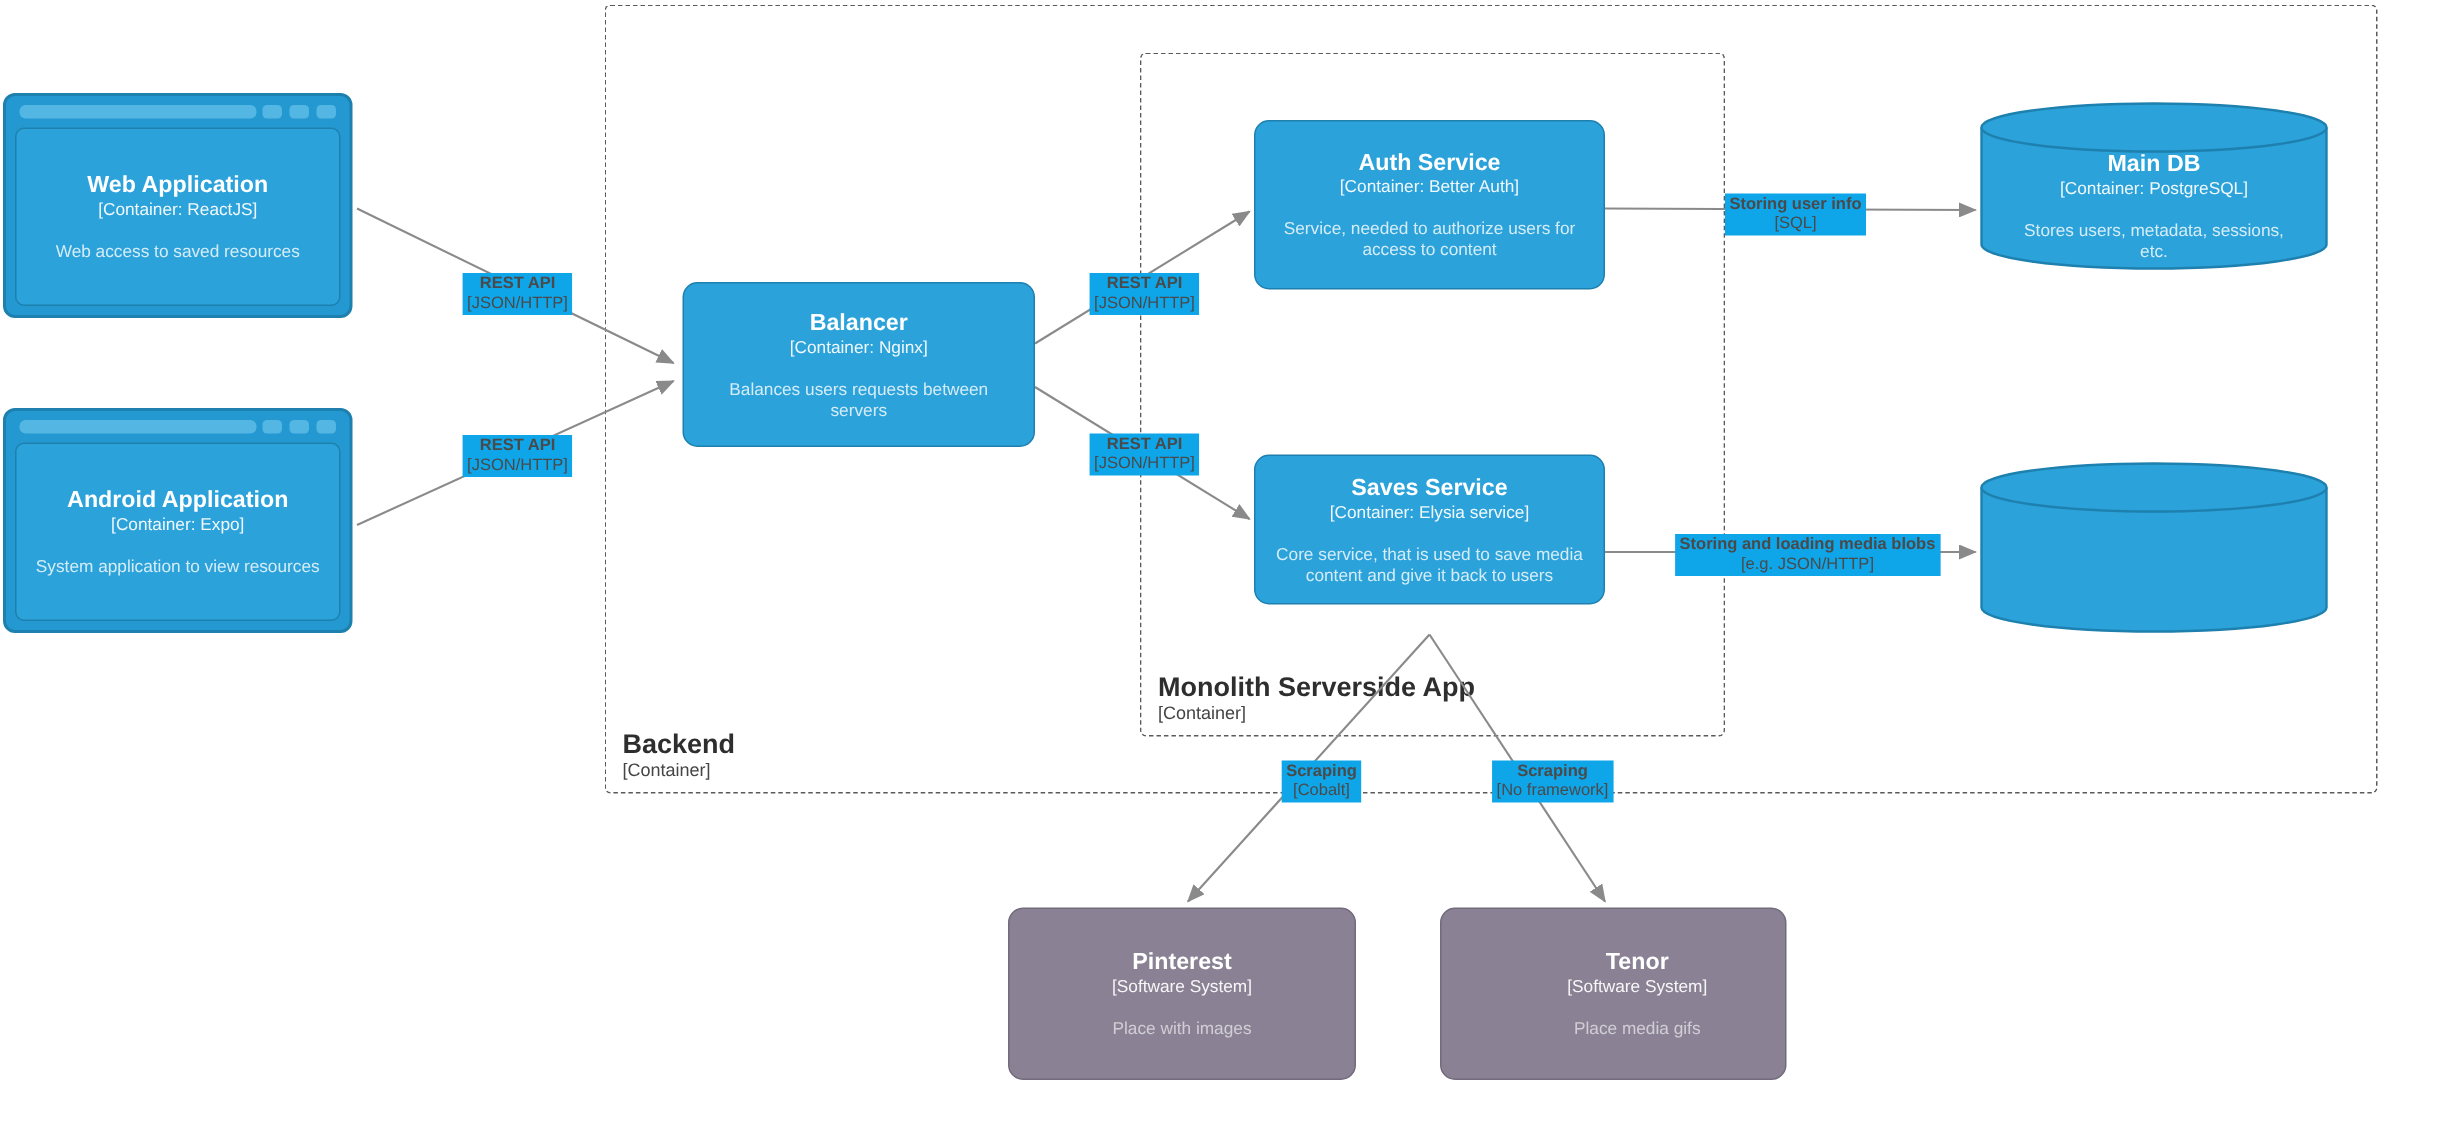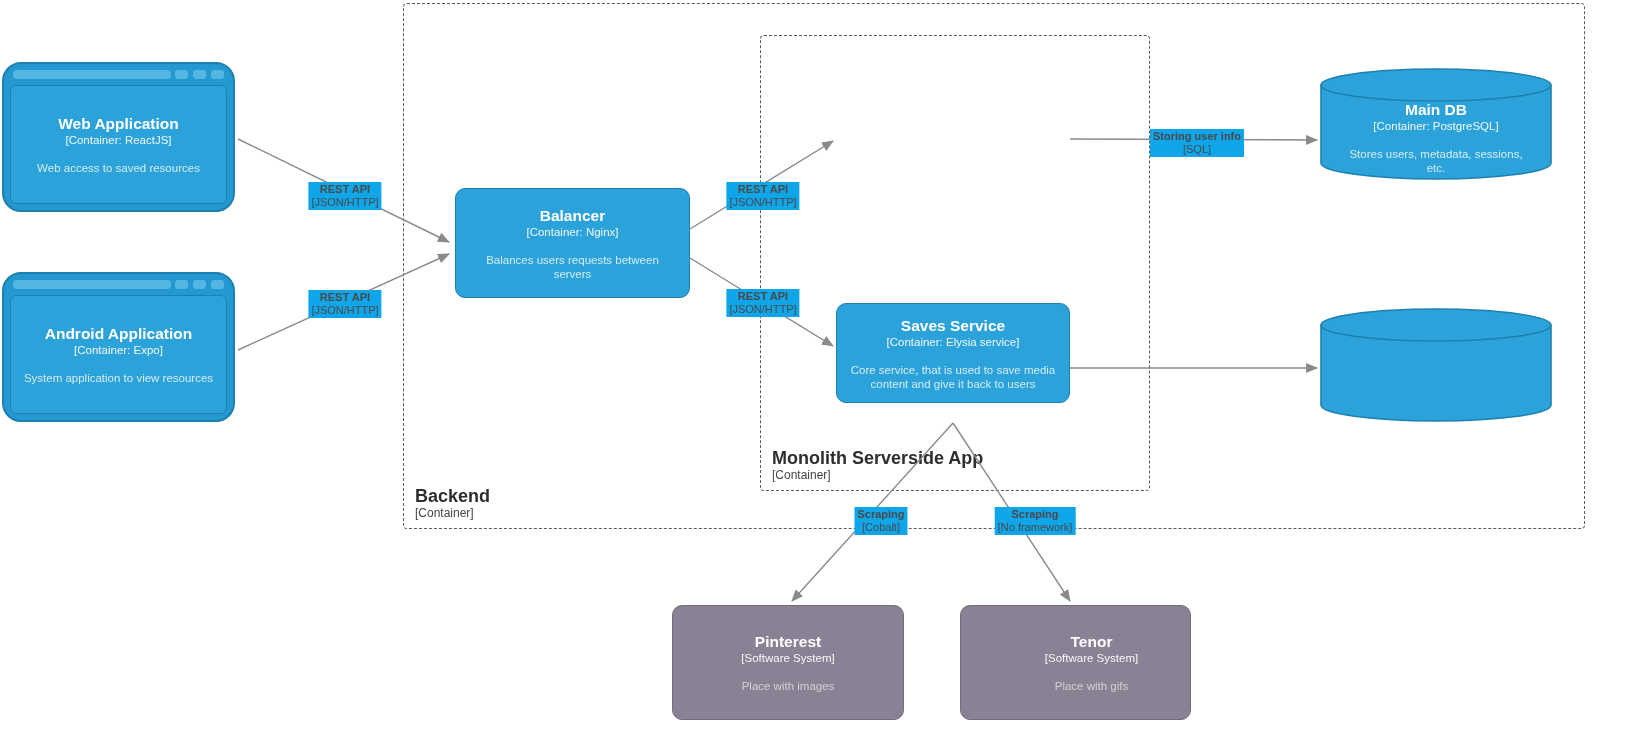--- a/index.html
+++ b/index.html
@@ -27,21 +27,21 @@
   .n-meta  { font-size:11.5px; color:rgba(255,255,255,0.93); line-height:15px; }
   .n-desc  { font-size:11.5px; color:rgba(255,255,255,0.8); line-height:14px; margin-top:13px; padding:0 12px; }
 
   
   .cbox { background:var(--container-fill,#2ba2da); border:1.6px solid var(--container-border,#1e80ae);
           border-radius:10px; display:flex; flex-direction:column; align-items:center; justify-content:center; }
   .gray { background:var(--external-fill,#8a8294); border-color:var(--external-border,#716b7c); }
   .gray .n-desc { color:rgba(255,255,255,0.6);text-align:right; }
 
   
-  .browser { background:var(--frame-fill,#2498d0); border:2px solid var(--container-border,#1e80ae); border-radius:19px; }
+  .browser { background:var(--frame-fill,#2498d0); border:2px solid var(--container-border,#1e80ae); border-radius:8px; }
   .br-bar  { position:absolute; top:6px; left:9px; width:158px; height:9px; border-radius:4px;
              background:var(--frame-accent,#53b6e3); }
   .br-btn  { position:absolute; top:6px; width:13px; height:9px; border-radius:3px; background:var(--frame-accent,#53b6e3); }
   .br-b1 { right:45px; } .br-b2 { right:27px; } .br-b3 { right:9px; }
   .br-panel { position:absolute; left:6px; right:6px; top:21px; bottom:6px;
               background:var(--container-fill,#2ba2da); border:1.5px solid var(--container-border,#1e80ae);
               border-radius:6px; display:flex; flex-direction:column; align-items:center; justify-content:center; }
 
   
   .cyl svg { position:absolute; left:0; top:0; }
@@ -96,20 +96,24 @@
     <div class="el-m">[JSON/HTTP]</div>
   </div>
   <div class="elabel" style="left:763px; top:303px;">
     <div class="el-b">REST API</div>
     <div class="el-m">[JSON/HTTP]</div>
   </div>
   <div class="elabel" style="left:1197px; top:143px;">
     <div class="el-b">Storing user info</div>
     <div class="el-m">[SQL]</div>
   </div>
+  <div class="elabel" style="left:1205px; top:370px;">
+    <div class="el-b">Storing and loading media blobs</div>
+    <div class="el-m">[e.g. JSON/HTTP]</div>
+  </div>
   <div class="elabel" style="left:881px; top:521px;">
     <div class="el-b">Scraping</div>
     <div class="el-m">[Cobalt]</div>
   </div>
   <div class="elabel" style="left:1035px; top:521px;">
     <div class="el-b">Scraping</div>
     <div class="el-m">[No framework]</div>
   </div>
 
   <div class="node browser" style="left:2px; top:62px; width:233px; height:150px;">
@@ -135,20 +139,25 @@
       <div class="n-desc">System application to view resources</div>
     </div>
   </div>
 
   <div class="node cbox" style="left:455px; top:188px; width:235px; height:110px;">
     <div class="n-title">Balancer</div>
     <div class="n-meta">[Container: Nginx]</div>
     <div class="n-desc">Balances users requests between servers</div>
   </div>
 
+  <div class="node cbox" style="left:836px; top:80px; width:234px; height:113px;">
+    <div class="n-title">Auth Service</div>
+    <div class="n-meta">[Container: Better Auth]</div>
+    <div class="n-desc">Service, needed to authorize users for access to content</div>
+  </div>
 
   <div class="node cbox" style="left:836px; top:303px; width:234px; height:100px;">
     <div class="n-title">Saves Service</div>
     <div class="n-meta">[Container: Elysia service]</div>
     <div class="n-desc">Core service, that is used to save media content and give it back to users</div>
   </div>
 
   <div class="node cyl" style="left:1320px; top:68px; width:232px; height:112px;">
     <svg width="232" height="112">
       <path d="M1,17 A115,16 0 0 1 231,17 L231,95 A115,16 0 0 1 1,95 Z" fill="#2BA2DA" stroke="#1E80AE" stroke-width="1.6"></path>
@@ -170,16 +179,16 @@
 
   <div class="node cbox gray" style="left:672px; top:605px; width:232px; height:115px;">
     <div class="n-title">Pinterest</div>
     <div class="n-meta">[Software System]</div>
     <div class="n-desc">Place with images</div>
   </div>
 
   <div class="node cbox gray" style="left:960px; top:605px; width:231px; height:115px;padding-left:32px;">
     <div class="n-title">Tenor</div>
     <div class="n-meta">[Software System]</div>
-    <div class="n-desc">Place with gifs</div>
+    <div class="n-desc">Place media gifs</div>
   </div>
 
 </div>
 
 </body></html>

